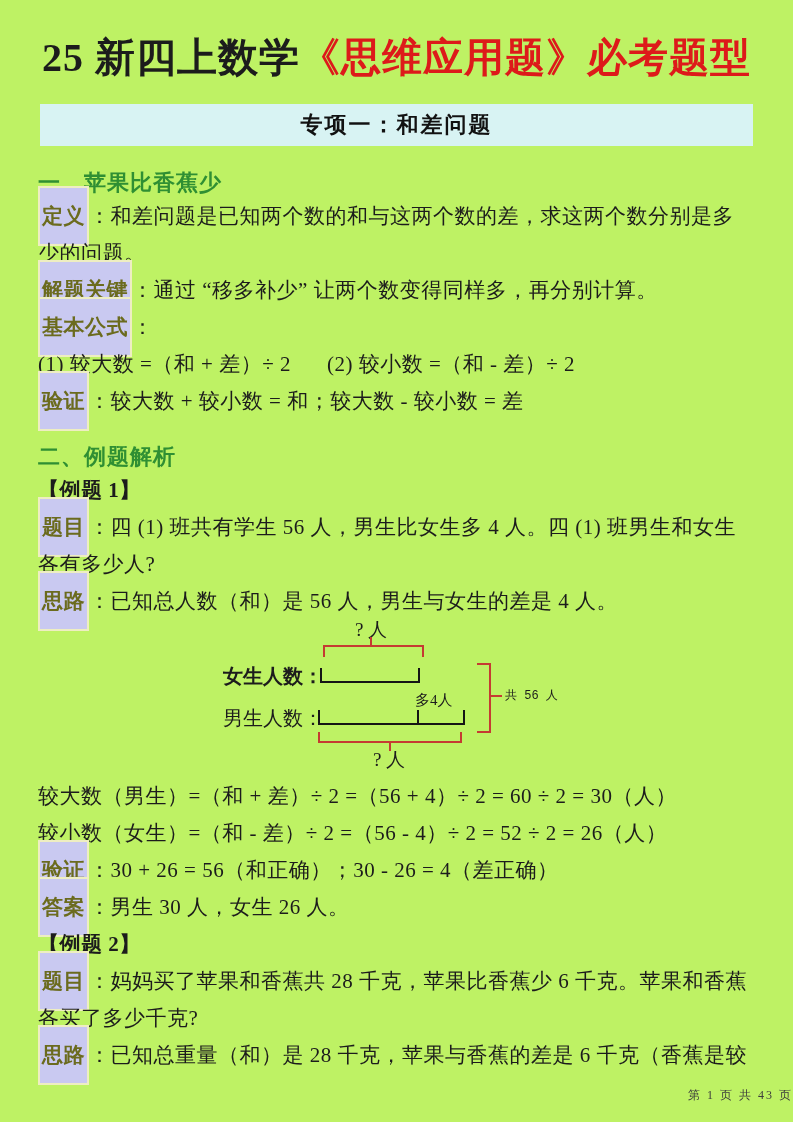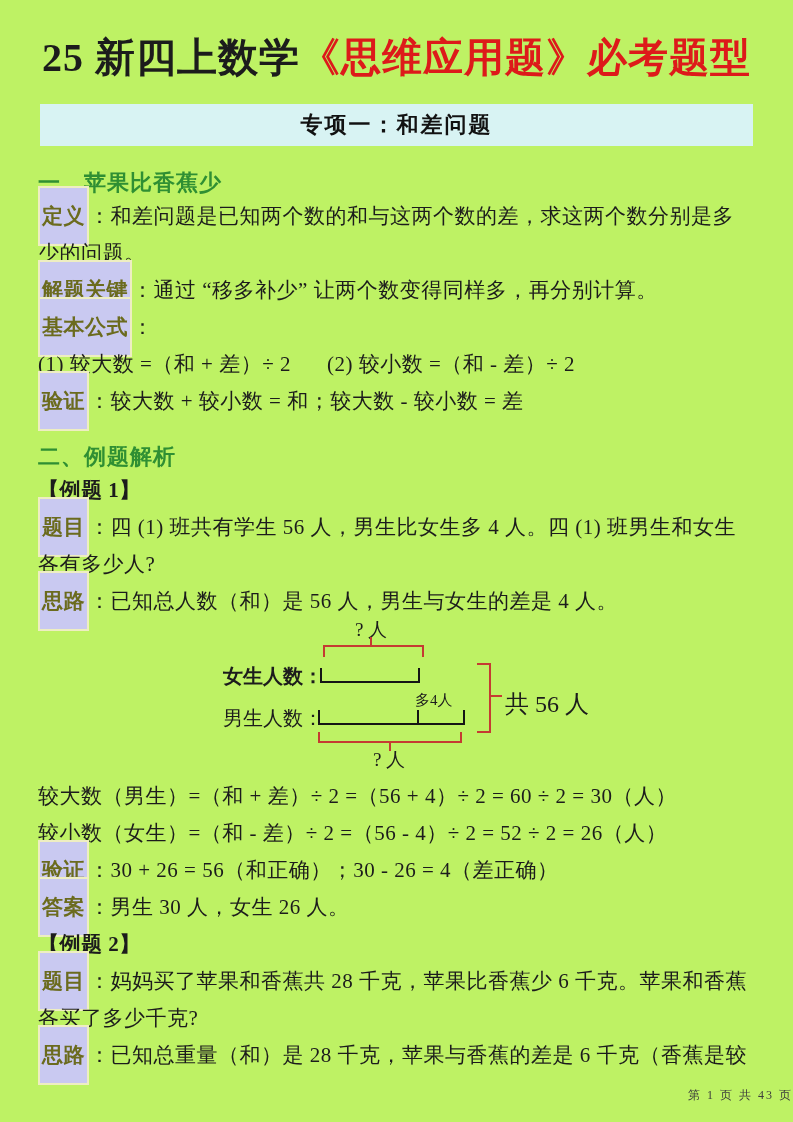--- a/index.html
+++ b/index.html
@@ -120,21 +120,21 @@
       <div class="bar" style="left:135px;top:48px;width:96px;"></div>
 
       <span class="dg-label" style="left:230px;top:70px;font-size:15px;">多4人</span>
 
       <span class="dg-label" style="left:38px;top:88px;font-size:20px;">男生人数：</span>
       <div class="bar" style="left:133px;top:90px;width:143px;"></div>
       <div class="bar-divider" style="left:232px;top:90px;"></div>
 
       <div class="right-brace"></div>
       <div class="right-tick"></div>
-      <span class="dg-label" style="left:320px;top:74px;font-size:24px;">共 56 人</span>
+      <span class="dg-label" style="left:320px;top:66px;font-size:12px;font-family:Liberation Mono, monospace;">共 56 人</span>
 
       <div class="bottom-brace"></div>
       <div class="bottom-stem"></div>
       <span class="dg-label dg-center" style="left:164px;top:130px;">? 人</span>
     </div>
 
     <p>较大数（男生）=（和 + 差）÷ 2 =（56 + 4）÷ 2 = 60 ÷ 2 = 30（人）</p>
     <p>较小数（女生）=（和 - 差）÷ 2 =（56 - 4）÷ 2 = 52 ÷ 2 = 26（人）</p>
 
     <p><span class="hl">验证</span><span>：30 + 26 = 56（和正确）；30 - 26 = 4（差正确）</span></p>

